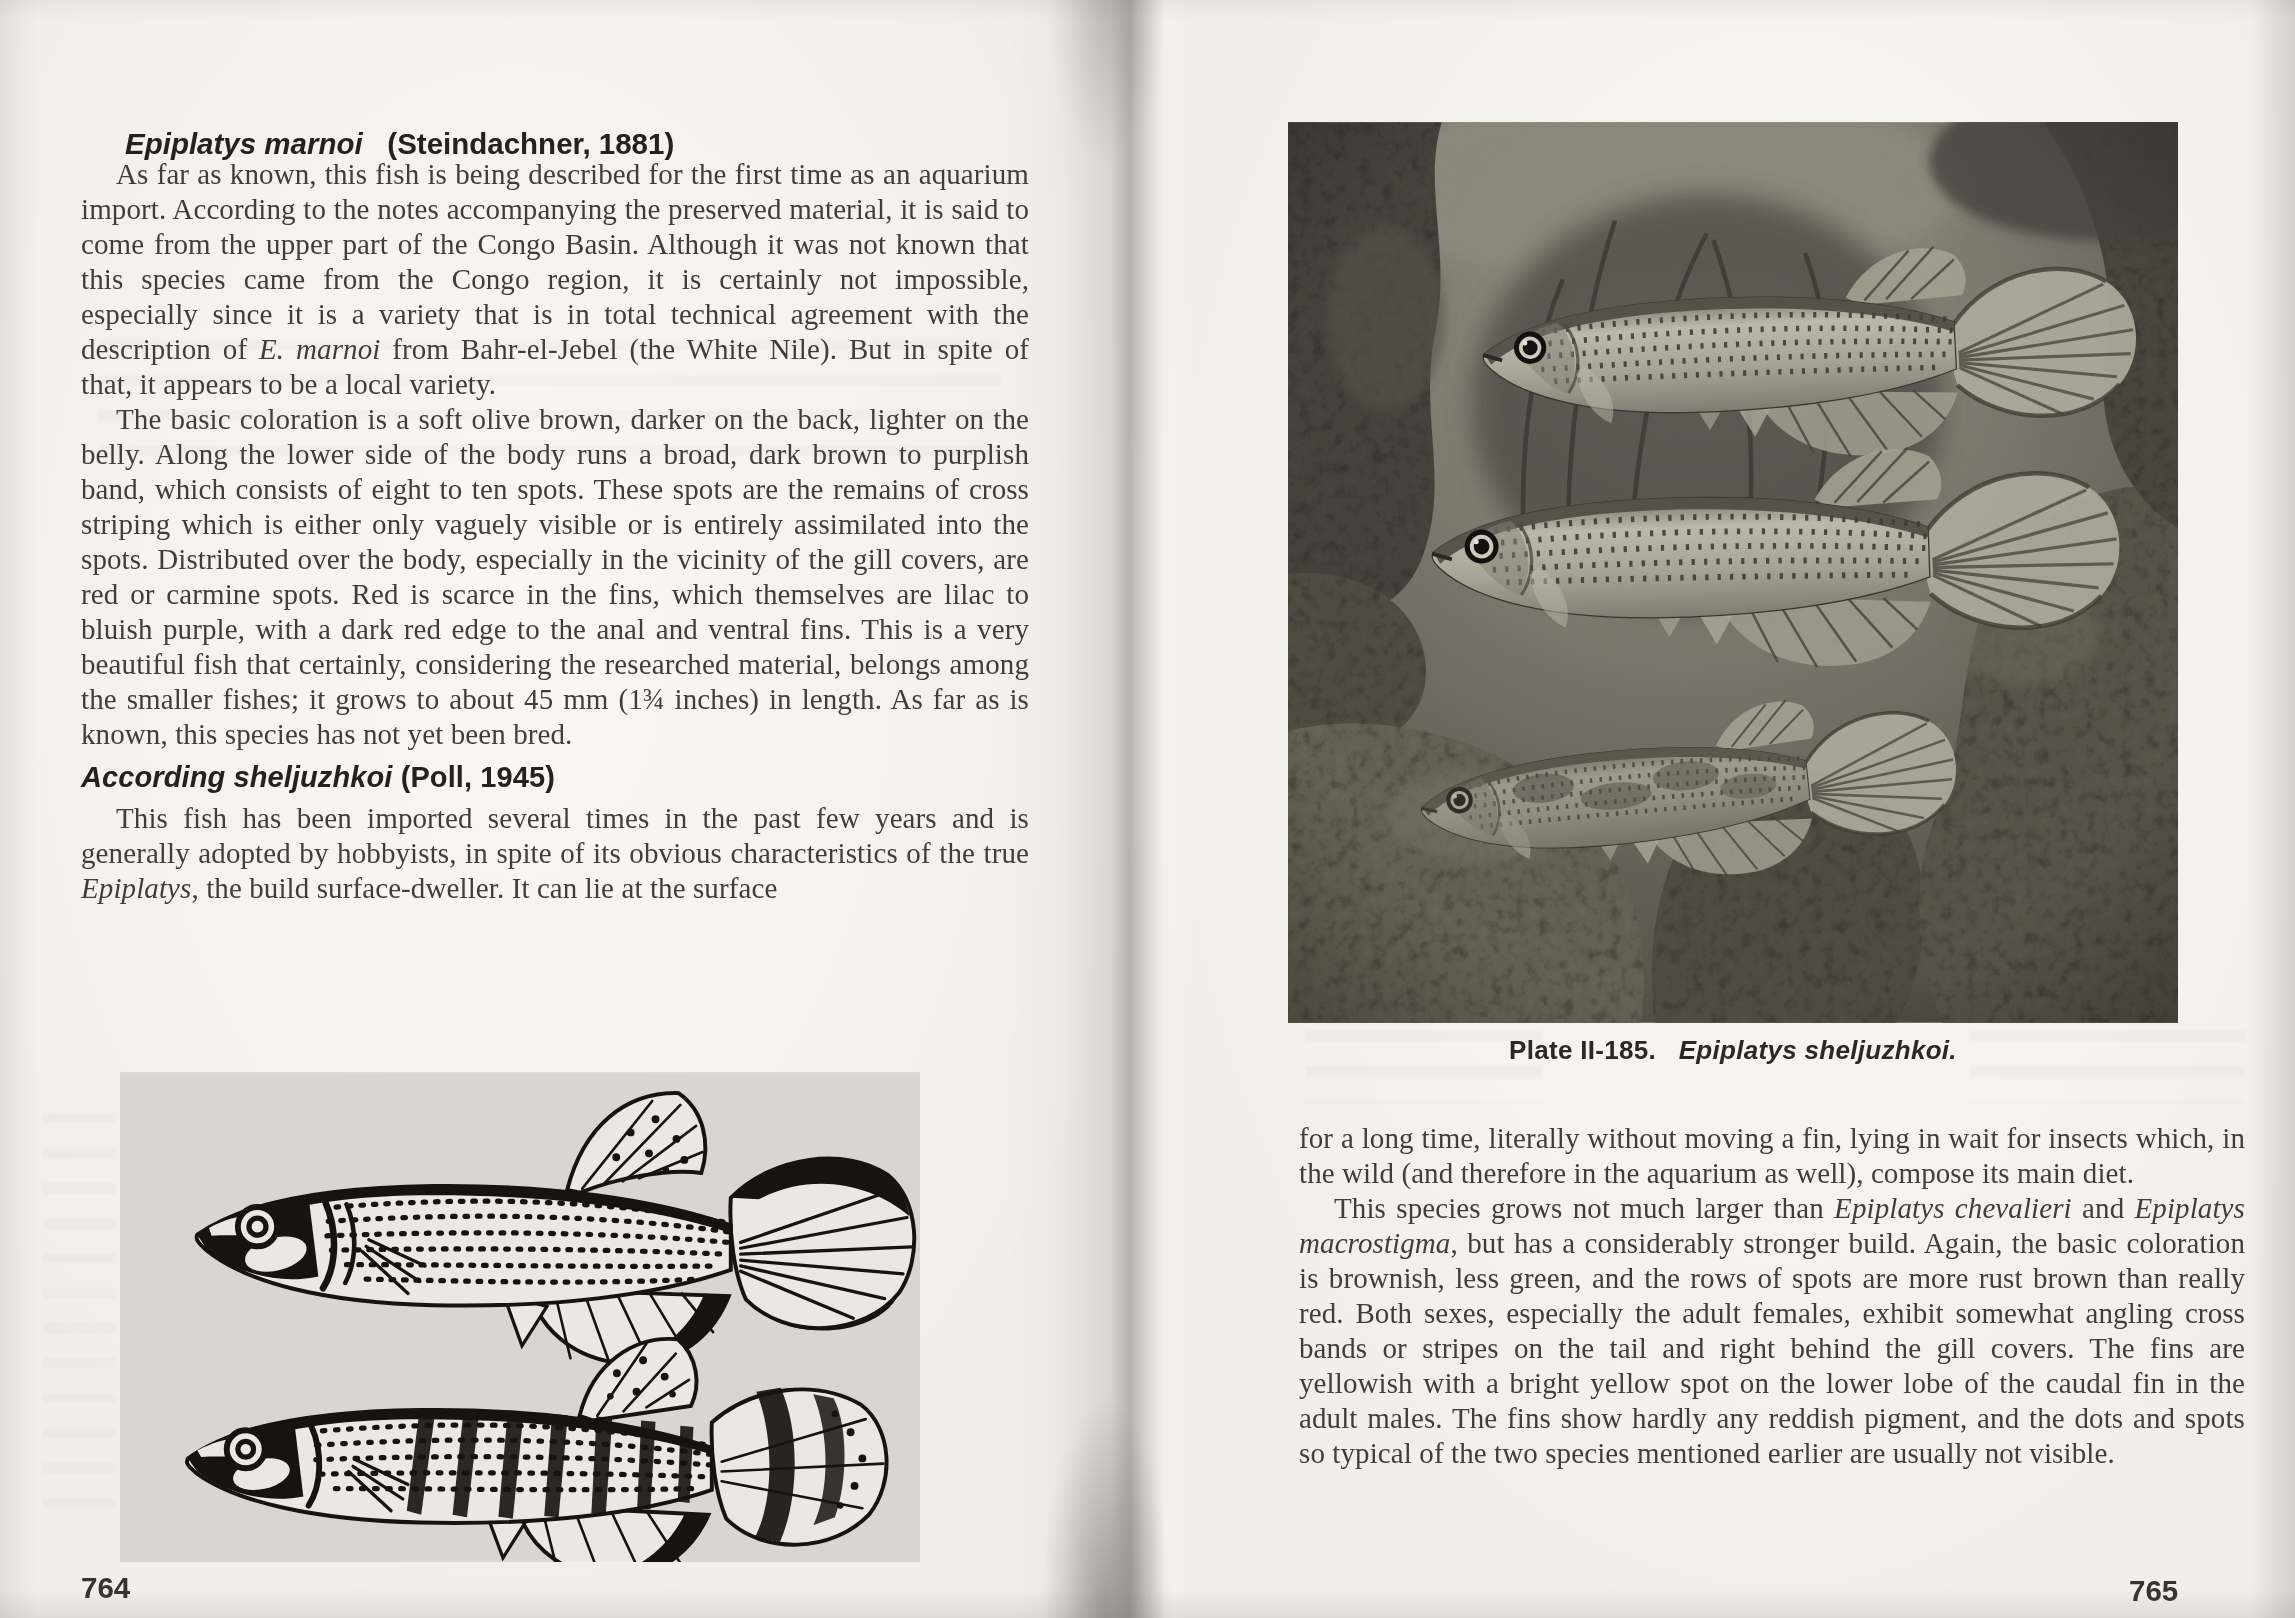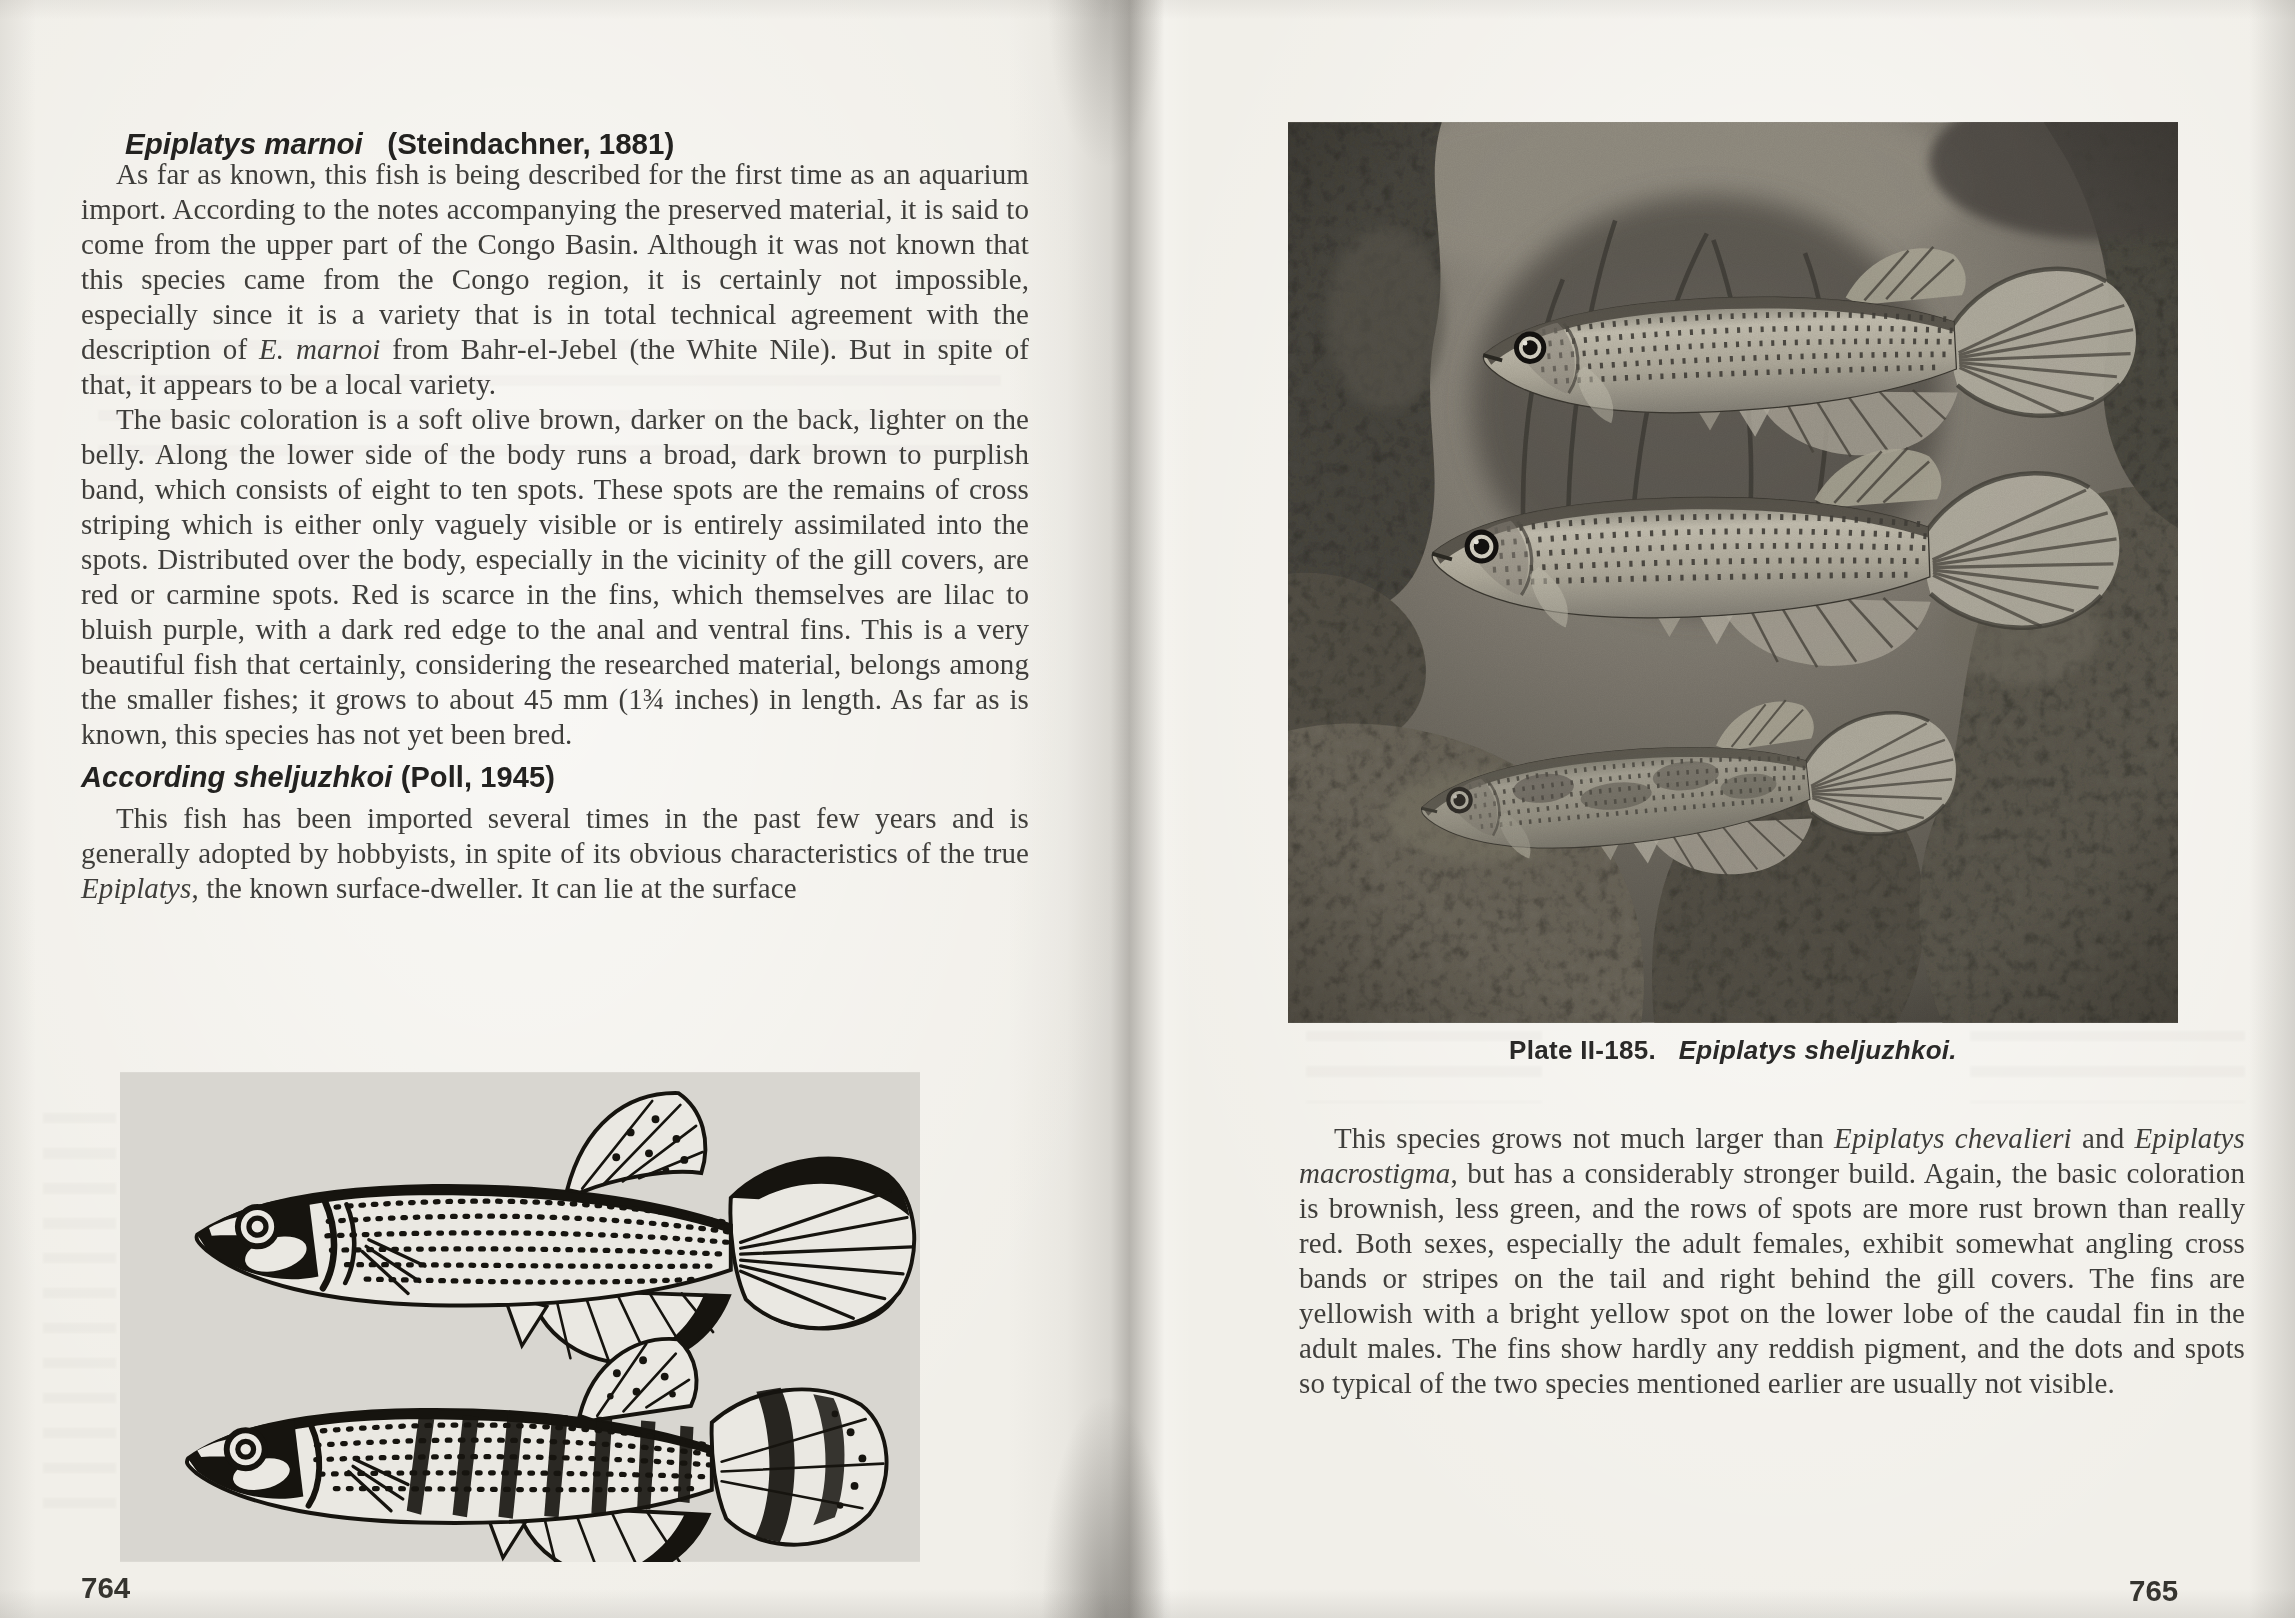--- a/index.html
+++ b/index.html
@@ -68,21 +68,21 @@
 <div class="species-heading" style="left:81px;top:127px;">
   <span class="sp">Epiplatys marnoi</span>
   <span>&nbsp;</span>
   <span>(Steindachner, 1881)</span>
 </div>
 
 <div class="bodycol" style="left:81px;top:157px;width:948px;">
   <p><span>As far as known, this fish is being described for the first time as an aquarium import. According to the notes accompanying the preserved material, it is said to come from the upper part of the Congo Basin. Although it was not known that this species came from the Congo region, it is certainly not impossible, especially since it is a variety that is in total technical agreement with the description of </span><i>E. marnoi</i><span> from Bahr-el-Jebel (the White Nile). But in spite of that, it appears to be a local variety.</span></p>
   <p><span>The basic coloration is a soft olive brown, darker on the back, lighter on the belly. Along the lower side of the body runs a broad, dark brown to purplish band, which consists of eight to ten spots. These spots are the remains of cross striping which is either only vaguely visible or is entirely assimilated into the spots. Distributed over the body, especially in the vicinity of the gill covers, are red or carmine spots. Red is scarce in the fins, which themselves are lilac to bluish purple, with a dark red edge to the anal and ventral fins. This is a very beautiful fish that certainly, considering the researched material, belongs among the smaller fishes; it grows to about 45 mm (1¾ inches) in length. As far as is known, this species has not yet been bred.</span></p>
   <h3><span class="sp">According sheljuzhkoi</span>&nbsp;<span>(Poll, 1945)</span></h3>
-  <p><span>This fish has been imported several times in the past few years and is generally adopted by hobbyists, in spite of its obvious characteristics of the true </span><i>Epiplatys</i><span>, the known surface-dweller. It can lie at the surface</span></p>
+  <p><span>This fish has been imported several times in the past few years and is generally adopted by hobbyists, in spite of its obvious characteristics of the true </span><i>Epiplatys</i><span>, the build surface-dweller. It can lie at the surface</span></p>
 </div>
 
 <div class="figcaption" style="left:120px;top:1072px;width:800px;">
   <span>Illus. II-166.</span>
   <span>&nbsp;</span>
   <span class="sp">Epiplatys sheljuzhkoi.</span>
 </div>
 
 <div id="illus-box">
 <svg viewBox="0 0 1222 748" width="800" height="490">
@@ -384,20 +384,21 @@
 </svg>
 </div>
 
 <div class="figcaption" style="left:1288px;top:1035px;width:890px;">
   <span>Plate II-185.</span>
   <span>&nbsp;</span>
   <span class="sp">Epiplatys sheljuzhkoi.</span>
 </div>
 
 <div class="bodycol" style="left:1299px;top:1121px;width:946px;">
+  <p class="cont"><span>for a long time, literally without moving a fin, lying in wait for insects which, in the wild (and therefore in the aquarium as well), compose its main diet.</span></p>
   <p><span>This species grows not much larger than </span><i>Epiplatys chevalieri</i><span> and </span><i>Epiplatys macrostigma</i><span>, but has a considerably stronger build. Again, the basic coloration is brownish, less green, and the rows of spots are more rust brown than really red. Both sexes, especially the adult females, exhibit somewhat angling cross bands or stripes on the tail and right behind the gill covers. The fins are yellowish with a bright yellow spot on the lower lobe of the caudal fin in the adult males. The fins show hardly any reddish pigment, and the dots and spots so typical of the two species mentioned earlier are usually not visible.</span></p>
 </div>
 
 <div class="folio" style="left:2129px;top:1574px;">765</div>
 
 <div class="page-sheen" id="gutter"></div>
 <div class="page-sheen" id="gutter-bottom"></div>
 <div class="page-sheen" id="gutter-top"></div>
 <div class="page-sheen" id="edge-right"></div>
 <div class="page-sheen" id="edge-left"></div>

